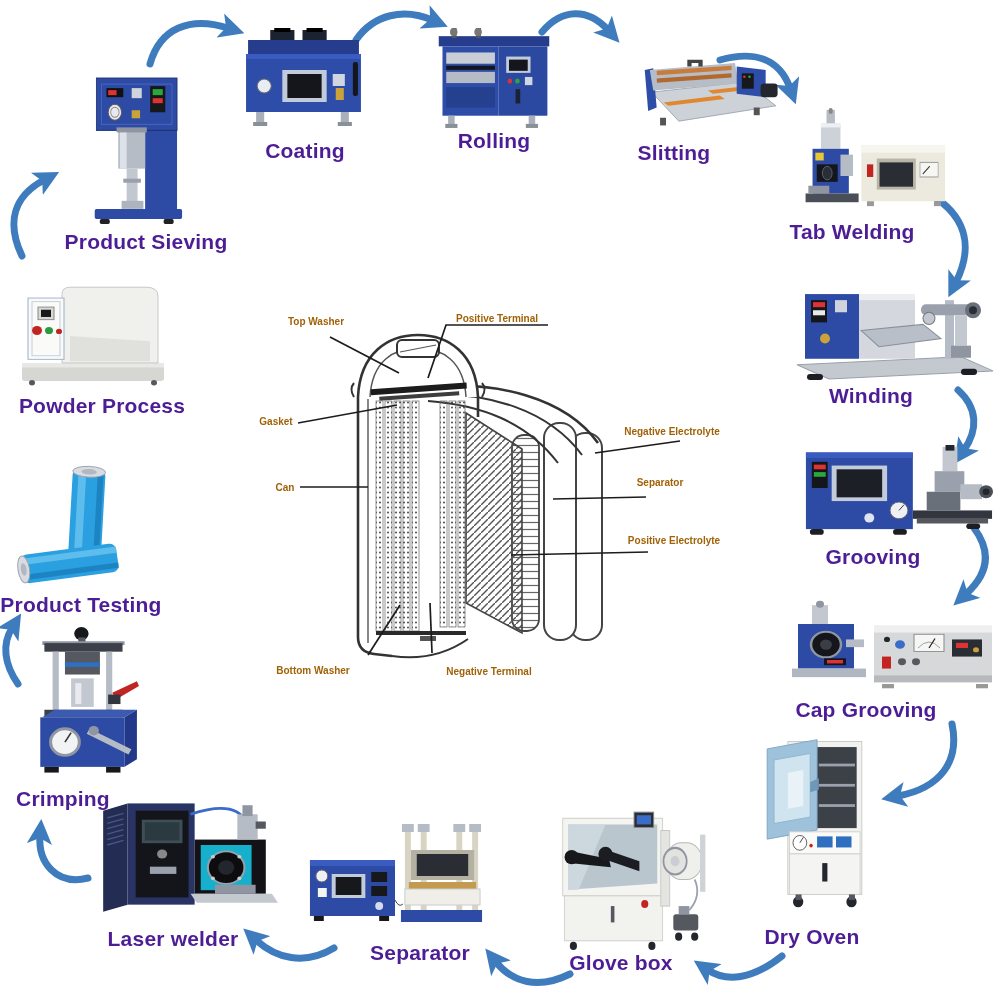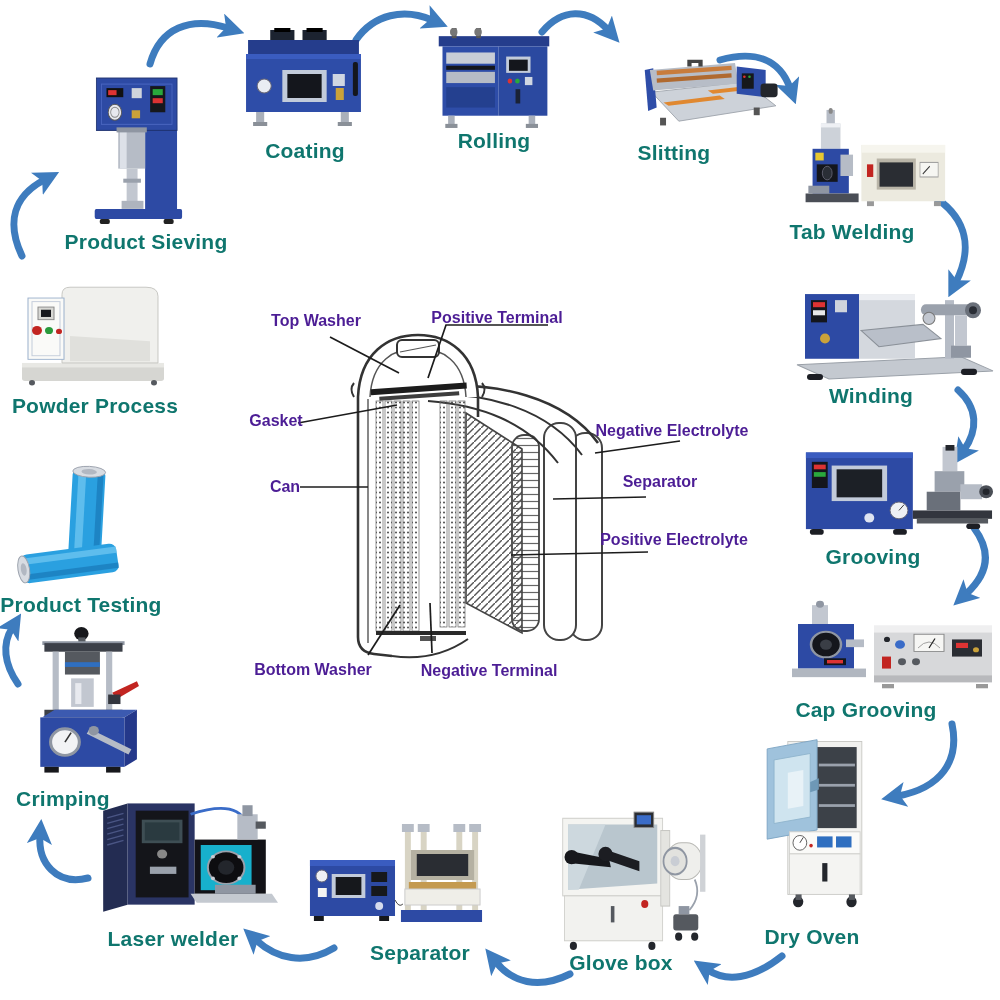--- a/index.html
+++ b/index.html
@@ -1,26 +1,26 @@
 <!DOCTYPE html>
 <html><head>
 <meta charset="utf-8">
 <style>
   html,body{margin:0;padding:0;background:#fff;}
   .canvas{position:relative;width:1000px;height:1000px;background:#ffffff;overflow:hidden;
           font-family:"Liberation Sans","DejaVu Sans",sans-serif;}
   .station{position:absolute;}
   .station svg{display:block;width:100%;height:100%;}
   .label{position:absolute;transform:translate(-50%,-50%);font-weight:bold;font-size:21px;
-         color:#0f766e;white-space:nowrap;letter-spacing:.2px;}
+         color:#4c1d95;white-space:nowrap;letter-spacing:.2px;}
   .arrows{position:absolute;left:0;top:0;width:1000px;height:1000px;pointer-events:none;}
   .battery{position:absolute;left:250px;top:295px;width:500px;height:395px;}
   .battery svg{position:absolute;left:0;top:0;width:100%;height:100%;}
-  .blabel{position:absolute;transform:translate(-50%,-50%);font-weight:bold;font-size:16px;
-          color:#4c1d95;white-space:nowrap;}
+  .blabel{position:absolute;transform:translate(-50%,-50%);font-weight:bold;font-size:10px;
+          color:#a16207;white-space:nowrap;}
 </style>
 </head>
 <body>
 
 <div class="canvas">
 
   <svg class="arrows" viewBox="0 0 1000 1000">
     <defs>
       <marker id="ah" viewBox="0 0 10 10" refX="3.2" refY="5" markerWidth="3.6" markerHeight="3.6" orient="auto">
         <path d="M0,0 L10,5 L0,10 L2.4,5 z" fill="#3e7cbe"></path>
@@ -499,21 +499,21 @@
       <g transform="rotate(-8 20 120)">
         <rect x="8" y="104" width="100" height="32" rx="7" fill="#2aa0e0"></rect>
         <rect x="8" y="108" width="100" height="7" fill="#6cc4f0" opacity=".8"></rect>
         <rect x="8" y="126" width="100" height="6" fill="#1878b8" opacity=".7"></rect>
         <ellipse cx="10" cy="120" rx="6" ry="15" fill="#d8dce2" stroke="#9aa1ac"></ellipse>
         <ellipse cx="10" cy="120" rx="3" ry="7" fill="#b2b8c2"></ellipse>
       </g>
     </svg>
   </div>
 
-  <div class="label" style="left:95px;top:406px">Powder Process</div>
+  <div class="label" style="left:102px;top:406px">Powder Process</div>
   <div class="label" style="left:146px;top:242px">Product Sieving</div>
   <div class="label" style="left:305px;top:151px">Coating</div>
   <div class="label" style="left:494px;top:141px">Rolling</div>
   <div class="label" style="left:674px;top:153px">Slitting</div>
   <div class="label" style="left:852px;top:232px">Tab Welding</div>
   <div class="label" style="left:871px;top:396px">Winding</div>
   <div class="label" style="left:873px;top:557px">Grooving</div>
   <div class="label" style="left:866px;top:710px">Cap Grooving</div>
   <div class="label" style="left:812px;top:937px">Dry Oven</div>
   <div class="label" style="left:621px;top:963px">Glove box</div>

